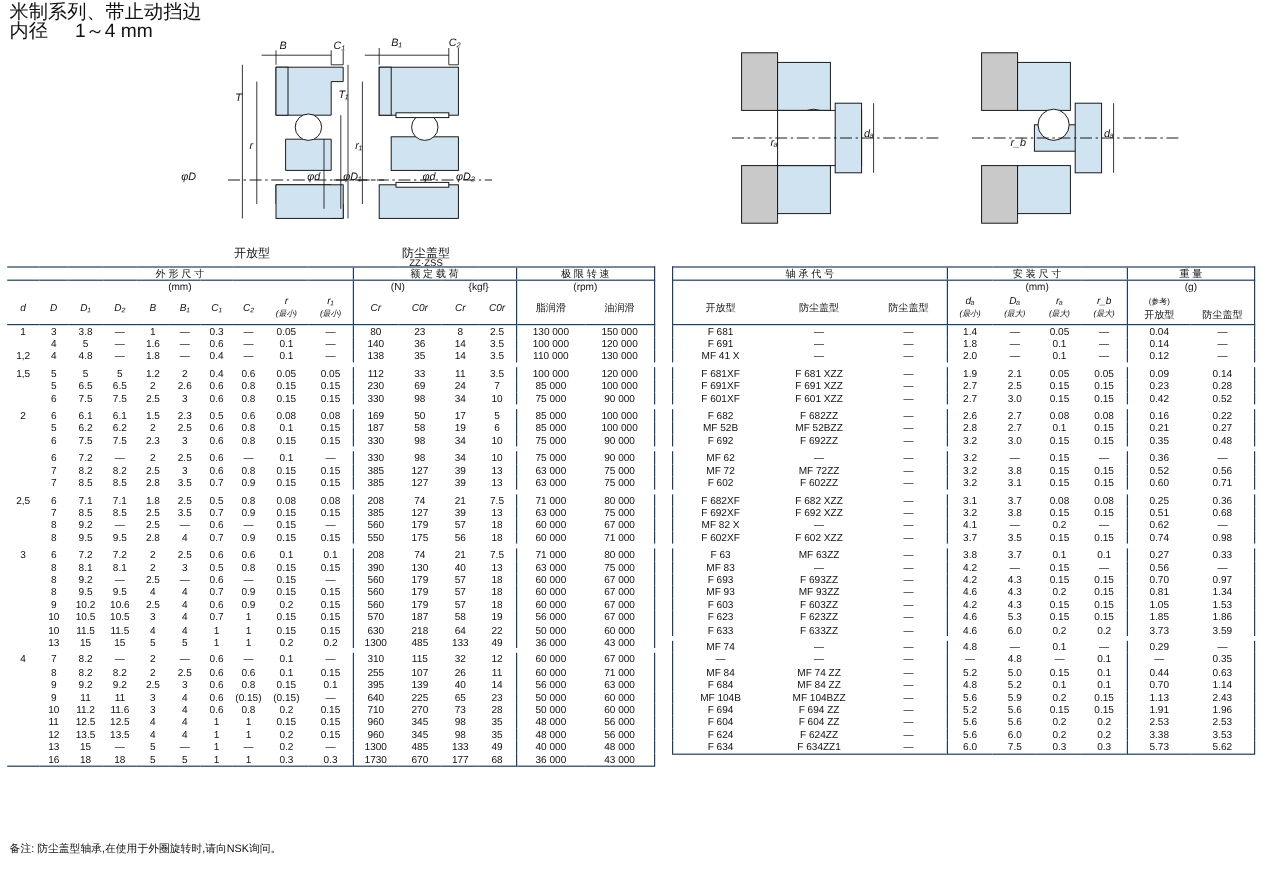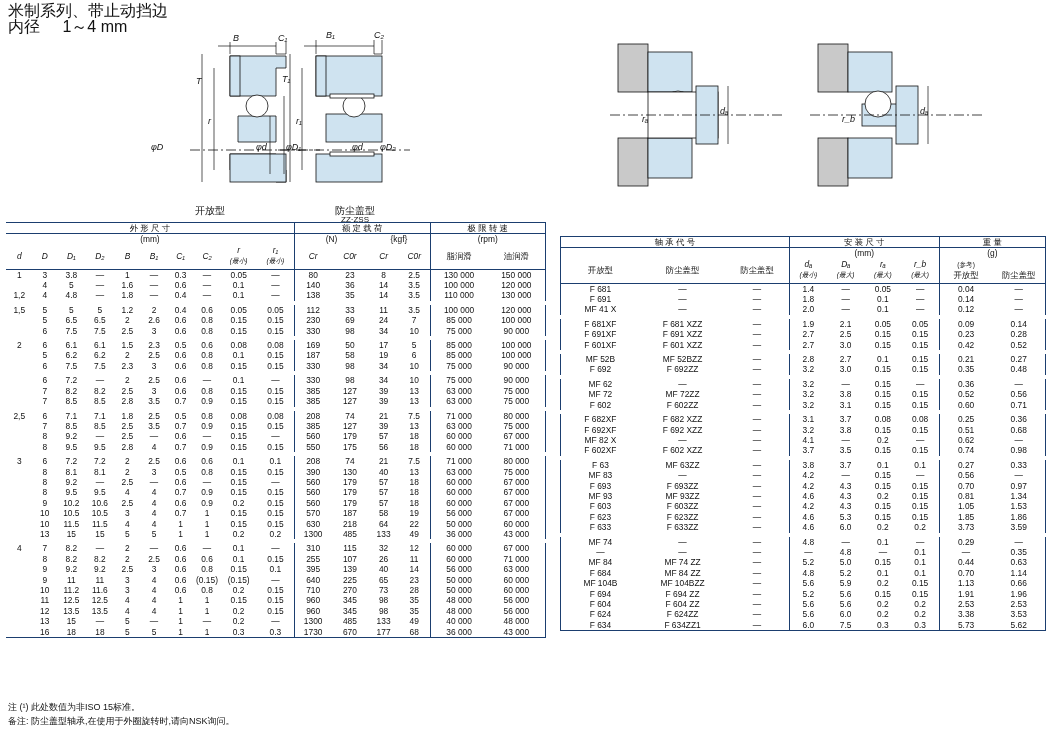--- a/index.html
+++ b/index.html
@@ -11,21 +11,21 @@
   .hdr .l2{margin-top:1px;}
   .hdr .l2 .rng{margin-left:18px;text-align:center;}
 
   
   .figs{position:absolute;left:0;top:24px;width:1052px;height:190px;}
   .figcap{position:absolute;text-align:center;font-size:10px;}
 
   
   table{border-collapse:collapse;}
   .tblL{position:absolute;left:6px;top:222px;width:540px;}
-  .tblR{position:absolute;left:560px;top:236px;width:486px;}
+  .tblR{position:absolute;left:560px;top:222px;width:486px;}
   .tblL td,.tblL th,.tblR td,.tblR th{font-size:8.4px;line-height:10.4px;padding:0;text-align:center;font-weight:normal;}
   .hdrrow th{border-top:1.2px solid #1b3e6f;border-bottom:1px solid #1b3e6f;background:#ffffff;}
   .grp{border-bottom:1px solid #1b3e6f;margin-top:40px;}
   .vline{border-left:1px solid #1b3e6f;}
   .vlineR{border-right:1px solid #1b3e6f;}
   .hdrsub th{border-bottom:1.2px solid #1b3e6f;padding-bottom:2px;}
   .it{font-style:italic;}
   .sm{font-size:6.6px;}
   .lft{text-align:left;padding-left:4px;}
   .sep td{height:4px;border:0;background:transparent;}
@@ -924,20 +924,31 @@
           <td>3.0</td>
           <td>0.15</td>
           <td>0.15</td>
           <td class="vline">0.42</td>
           <td class="vlineR">0.52</td>
         </tr>
         <tr class="sep">
           <td colspan="9"></td>
         </tr>
         <tr>
+          <td class="vline lft">F 682</td>
+          <td>F 682ZZ</td>
+          <td>—</td>
+          <td class="vline">2.6</td>
+          <td>2.7</td>
+          <td>0.08</td>
+          <td>0.08</td>
+          <td class="vline">0.16</td>
+          <td class="vlineR">0.22</td>
+        </tr>
+        <tr>
           <td class="vline lft">MF  52B</td>
           <td>MF  52BZZ</td>
           <td>—</td>
           <td class="vline">2.8</td>
           <td>2.7</td>
           <td>0.1</td>
           <td>0.15</td>
           <td class="vline">0.21</td>
           <td class="vlineR">0.27</td>
         </tr>
@@ -1164,21 +1175,21 @@
         </tr>
         <tr>
           <td class="vline lft">MF 104B</td>
           <td>MF 104BZZ</td>
           <td>—</td>
           <td class="vline">5.6</td>
           <td>5.9</td>
           <td>0.2</td>
           <td>0.15</td>
           <td class="vline">1.13</td>
-          <td class="vlineR">0.66</td>
+          <td class="vlineR">2.43</td>
         </tr>
         <tr>
           <td class="vline lft">F 694</td>
           <td>F 694 ZZ</td>
           <td>—</td>
           <td class="vline">5.2</td>
           <td>5.6</td>
           <td>0.15</td>
           <td>0.15</td>
           <td class="vline">1.91</td>
@@ -1217,17 +1228,16 @@
           <td class="vline">5.73</td>
           <td class="vlineR">5.62</td>
         </tr>
         <tr>
           <td colspan="9" style="border-top: 1.2px solid rgb(27, 62, 111); height: 2px;"></td>
         </tr>
       </tbody>
   </table>
 
   <div class="notes">
-    <div>注 (¹)  此处数值为非ISO 15标准。</div>
     <div>备注:  防尘盖型轴承,在使用于外圈旋转时,请向NSK询问。</div>
   </div>
 
 </div>
 
 </body></html>

